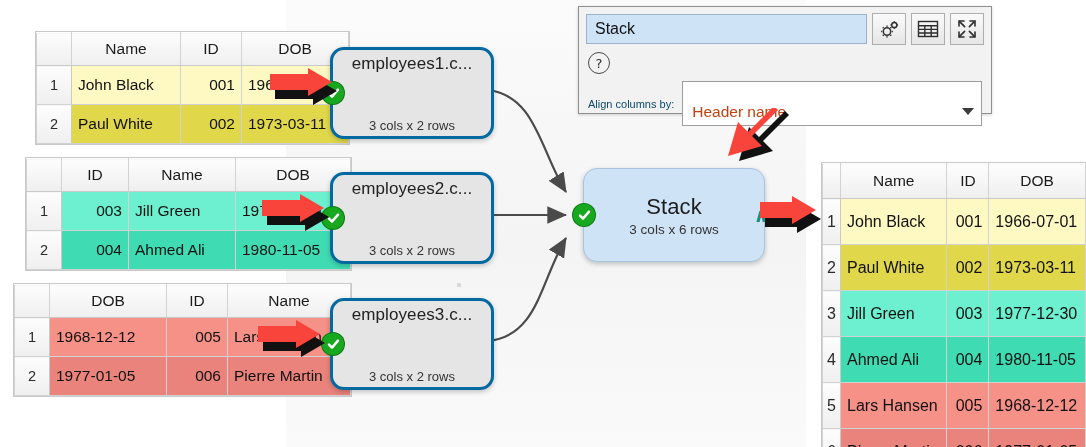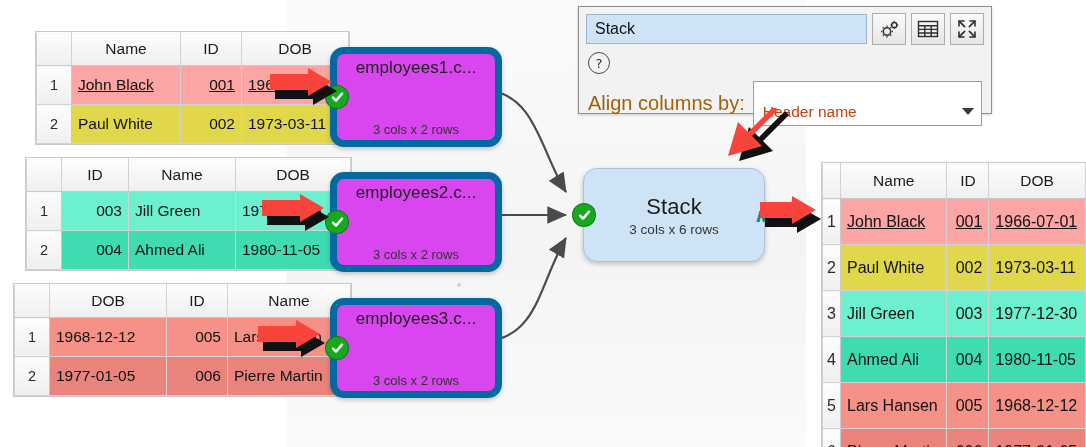--- a/index.html
+++ b/index.html
@@ -53,38 +53,38 @@
   #sheet3 .c0{width:104px;} #sheet3 .c1{width:48px;} #sheet3 .c2{width:110px;}
 
   
   #sheetOut{left:822px;top:163px;}
   #sheetOut .c0{width:108px;} #sheetOut .c1{width:46px;} #sheetOut .c2{width:98px;}
   #sheetOut td{height:45px;font-size:16px;}
   #sheetOut th{height:34px;font-size:15.5px;}
   #sheetOut .rowhdr{width:20px;}
 
   
-  .f-yellow   {background:#fca5a5;text-decoration:underline;}
+  .f-yellow   {background:#fef9c3;}
   .f-yellow-d {background:#e0d84a;}
   .f-teal     {background:#6df0cf;}
   .f-teal-d   {background:#3fdcb4;}
   .f-red      {background:#f69188;}
   .f-red-d    {background:#e9837c;}
 
   
   .node{
     position:absolute;border-radius:14px;
     box-shadow:0 2px 5px rgba(0,0,0,.22);
     display:flex;flex-direction:column;align-items:center;justify-content:center;
   }
   .node .title{font-size:17px;color:#222;letter-spacing:.1px;}
   .node .meta{font-size:13px;color:#333;margin-top:13px;}
   .node.src{
     width:158px;height:86px;
-    background:#d946ef;border:7px solid #0369a1;gap:31px;
+    background:#e5e5e5;border:3px solid #0369a1;gap:31px;
   }
   #node1{left:330px;top:47px;}
   #node2{left:330px;top:172px;}
   #node3{left:330px;top:298px;}
   #nodeStack{
     left:583px;top:168px;width:180px;height:92px;
     background:#cfe3f7;border:1px solid #a9c3de;
   }
   #nodeStack .title{font-size:22px;color:#1c1c1c;}
   #nodeStack .meta{font-size:13.5px;margin-top:2px;}
@@ -122,21 +122,21 @@
     border:1px solid #adadad;display:flex;align-items:center;justify-content:center;
   }
   #descRow{display:flex;align-items:center;gap:7px;padding:7px 8px 0 9px;}
   #descRow .dtext{font-size:15px;color:#131313;white-space:nowrap;overflow:hidden;}
   .qmark{
     width:20px;height:20px;border-radius:50%;border:1.6px solid #4a4a4a;
     font-size:13px;color:#2d2d2d;display:flex;align-items:center;justify-content:center;
     flex:0 0 auto;font-family:"DejaVu Sans",sans-serif;
   }
   #alignRow{display:flex;align-items:center;gap:8px;padding:7px 9px 0 9px;}
-  #alignRow .alabel{font-size:20px;color:#a16207;white-space:nowrap;}
+  #alignRow .alabel{font-size:11px;color:#0c4a6e;white-space:nowrap;}
   #alignSelect{
     flex:1;height:27px;background:#ffffff;border:1px solid #9c9c9c;
     display:flex;align-items:center;justify-content:space-between;
     padding:16px 7px 0 9px;font-size:15.5px;color:#c2410c;
   }
   .caret{width:0;height:0;border-left:6px solid transparent;border-right:6px solid transparent;border-top:7px solid #3b3b3b;}
 
   
   .rarrow{position:absolute;}
   #ra1{left:270px;top:68px;}

